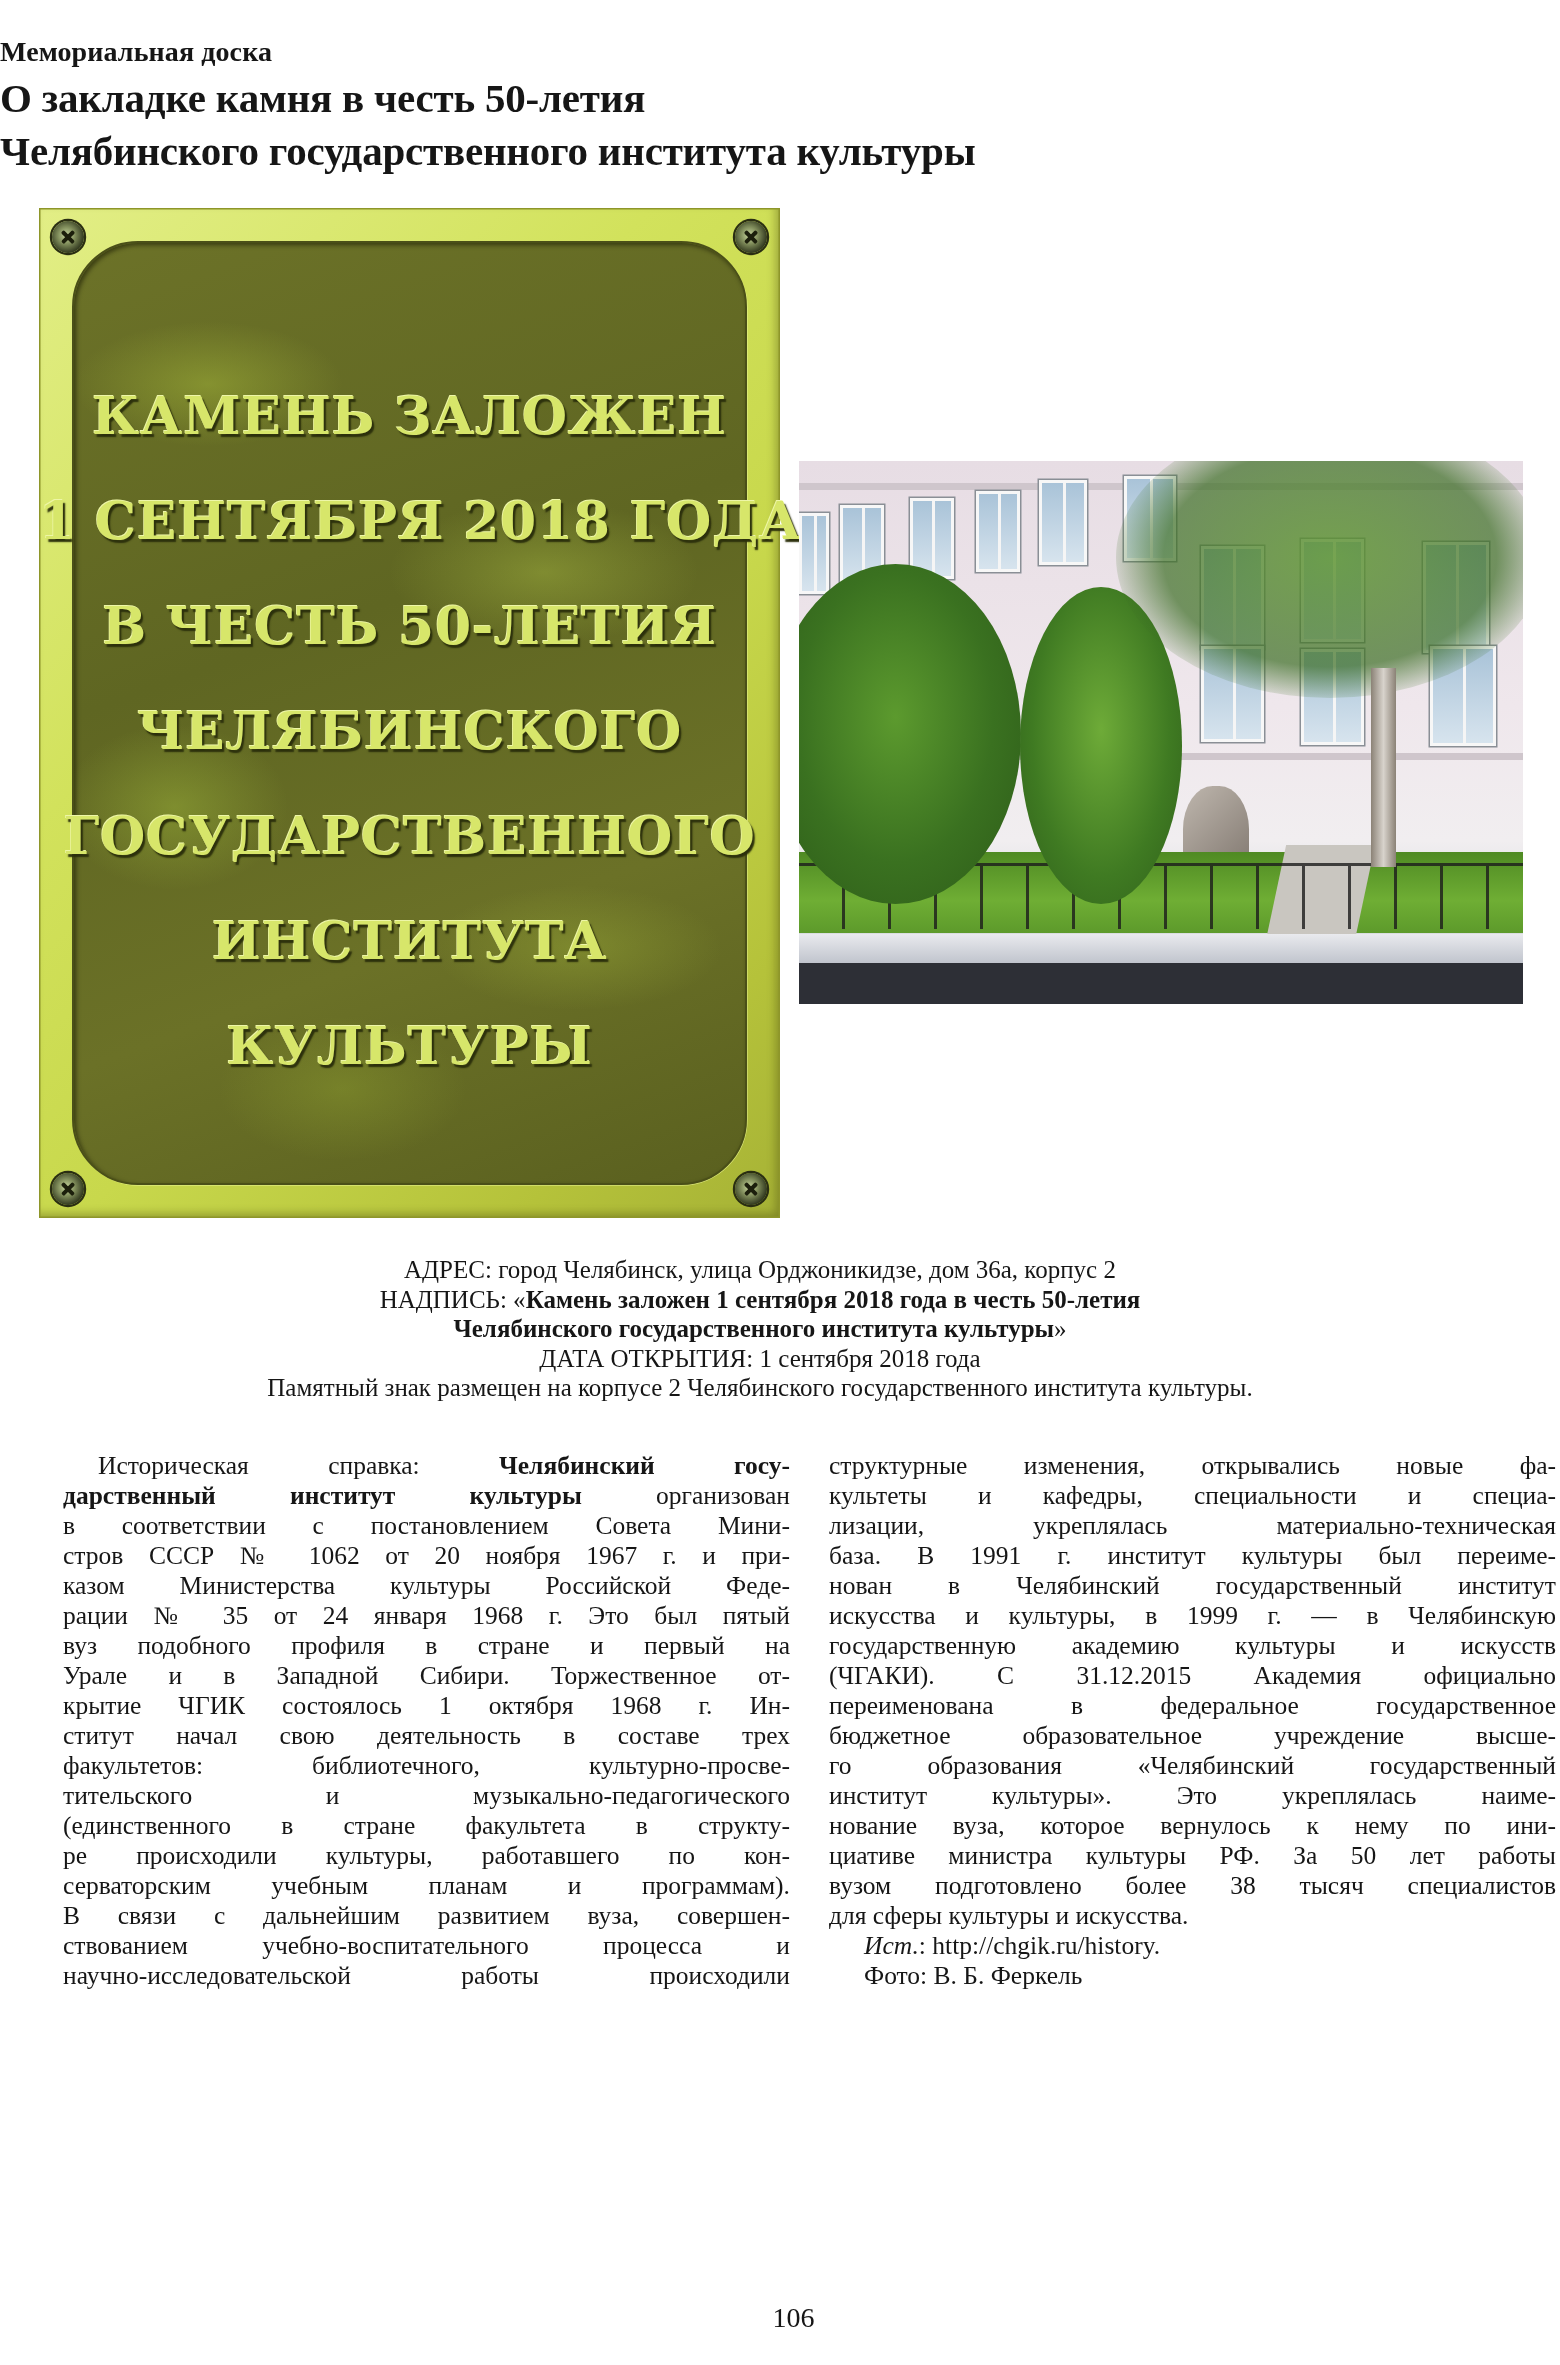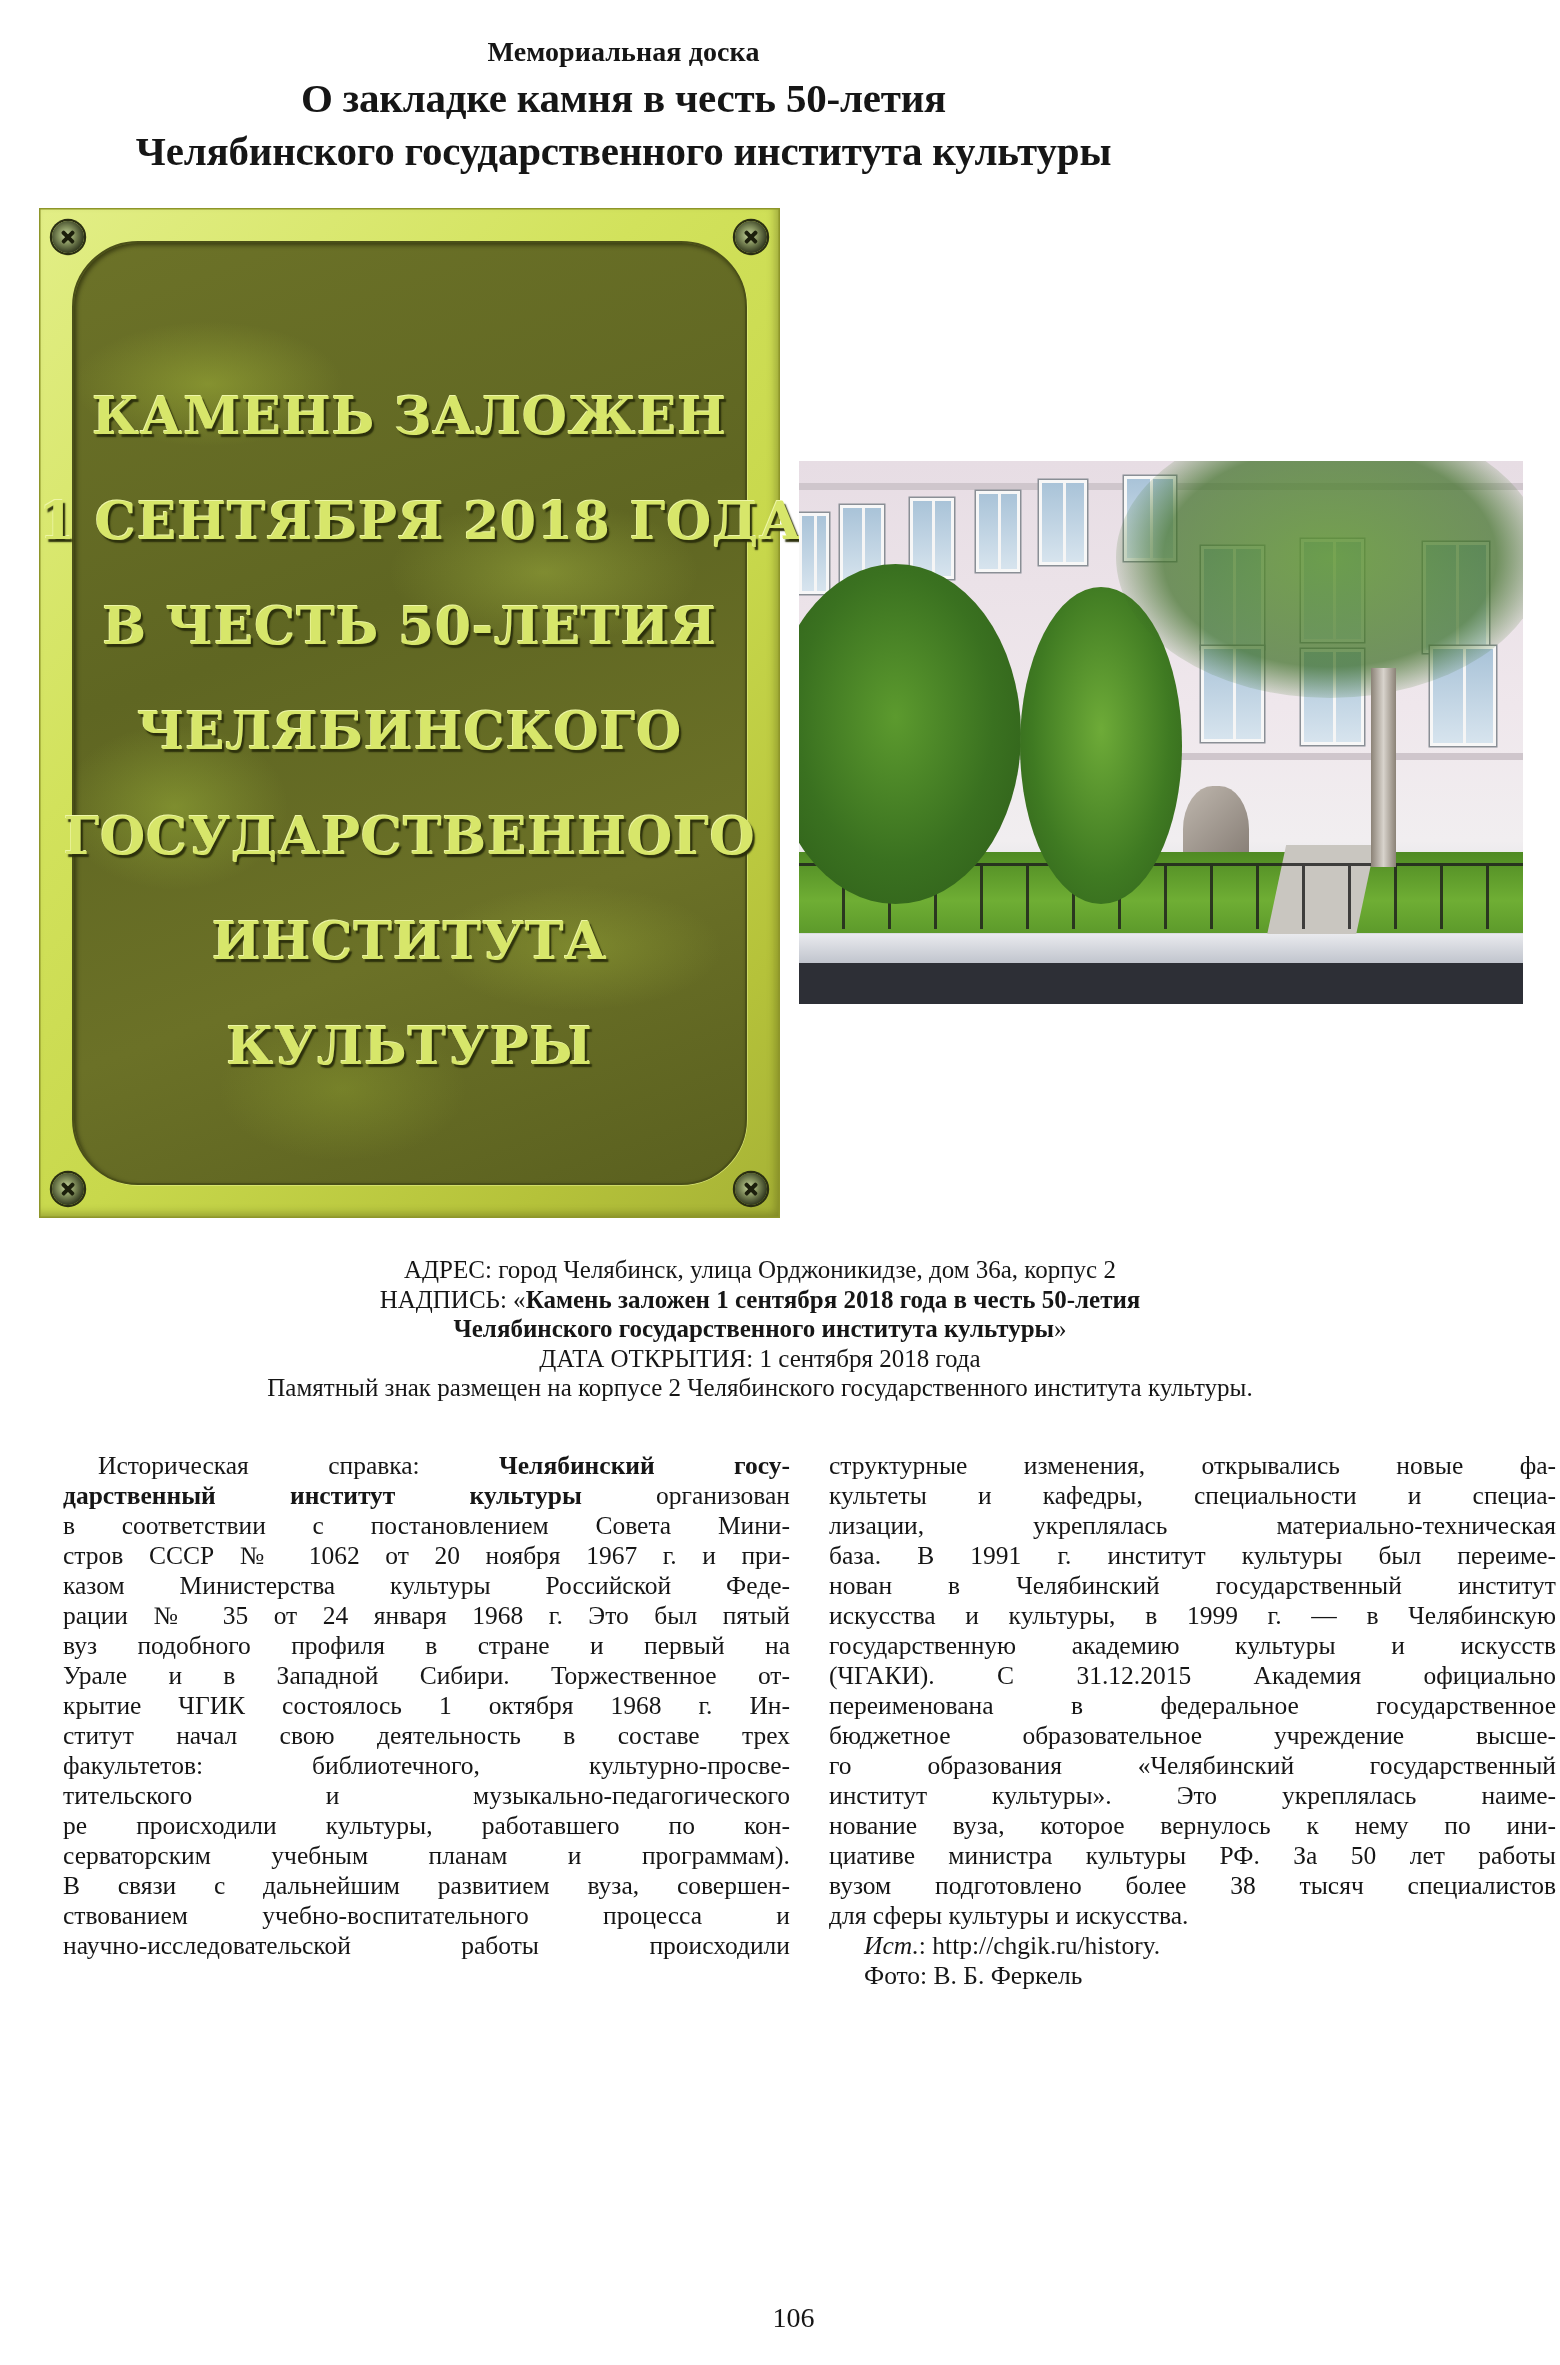--- a/index.html
+++ b/index.html
@@ -1,19 +1,19 @@
 <!DOCTYPE html>
 <html style="font-size:11.8px"><head>
 <meta charset="utf-8">
 <style>
   * { margin: 0; padding: 0; box-sizing: border-box; }
   html, body { width: 1561px; height: 2366px; background: #ffffff; overflow: hidden; }
   body { position: relative; font-family: "Liberation Serif", "DejaVu Serif", serif; color: #161616; }
 
-  .header { position: absolute; left: 0; top: 31px; width: 1247px; text-align: center; }
+  .header { position: absolute; left: 0; top: 31px; width: 1247px; }
   .kicker { font-size: 28px; font-weight: bold; line-height: 41px; letter-spacing: 0.1px; }
   .title { font-size: 41px; font-weight: bold; line-height: 53px; letter-spacing: -0.2px; }
 
   
   .plaque {
     position: absolute; left: 39px; top: 208px; width: 741px; height: 1010px;
     background: linear-gradient(135deg, #e2ee86 0%, #d2e25c 35%, #c8d84c 60%, #b5c23a 85%, #a6b236 100%);
     box-shadow: inset 0 0 0 1.5px #8e962a, inset -4.4px -4.4px 8.9px rgba(60,60,10,0.35);
   }
   .plaque-panel {
@@ -154,20 +154,21 @@
     <span class="line">в соответствии с постановлением Совета Мини-</span>
     <span class="line">стров СССР № 1062 от 20 ноября 1967 г. и при-</span>
     <span class="line">казом Министерства культуры Российской Феде-</span>
     <span class="line">рации № 35 от 24 января 1968 г. Это был пятый</span>
     <span class="line">вуз подобного профиля в стране и первый на</span>
     <span class="line">Урале и в Западной Сибири. Торжественное от-</span>
     <span class="line">крытие ЧГИК состоялось 1 октября 1968 г. Ин-</span>
     <span class="line">ститут начал свою деятельность в составе трех</span>
     <span class="line">факультетов: библиотечного, культурно-просве-</span>
     <span class="line">тительского и музыкально-педагогического</span>
+    <span class="line">(единственного в стране факультета в структу-</span>
     <span class="line">ре происходили культуры, работавшего по кон-</span>
     <span class="line">серваторским учебным планам и программам).</span>
     <span class="line">В связи с дальнейшим развитием вуза, совершен-</span>
     <span class="line">ствованием учебно-воспитательного процесса и</span>
     <span class="line">научно-исследовательской работы происходили</span>
   </div>
   <div class="col">
     <span class="line">структурные изменения, открывались новые фа-</span>
     <span class="line">культеты и кафедры, специальности и специа-</span>
     <span class="line">лизации, укреплялась материально-техническая</span>

